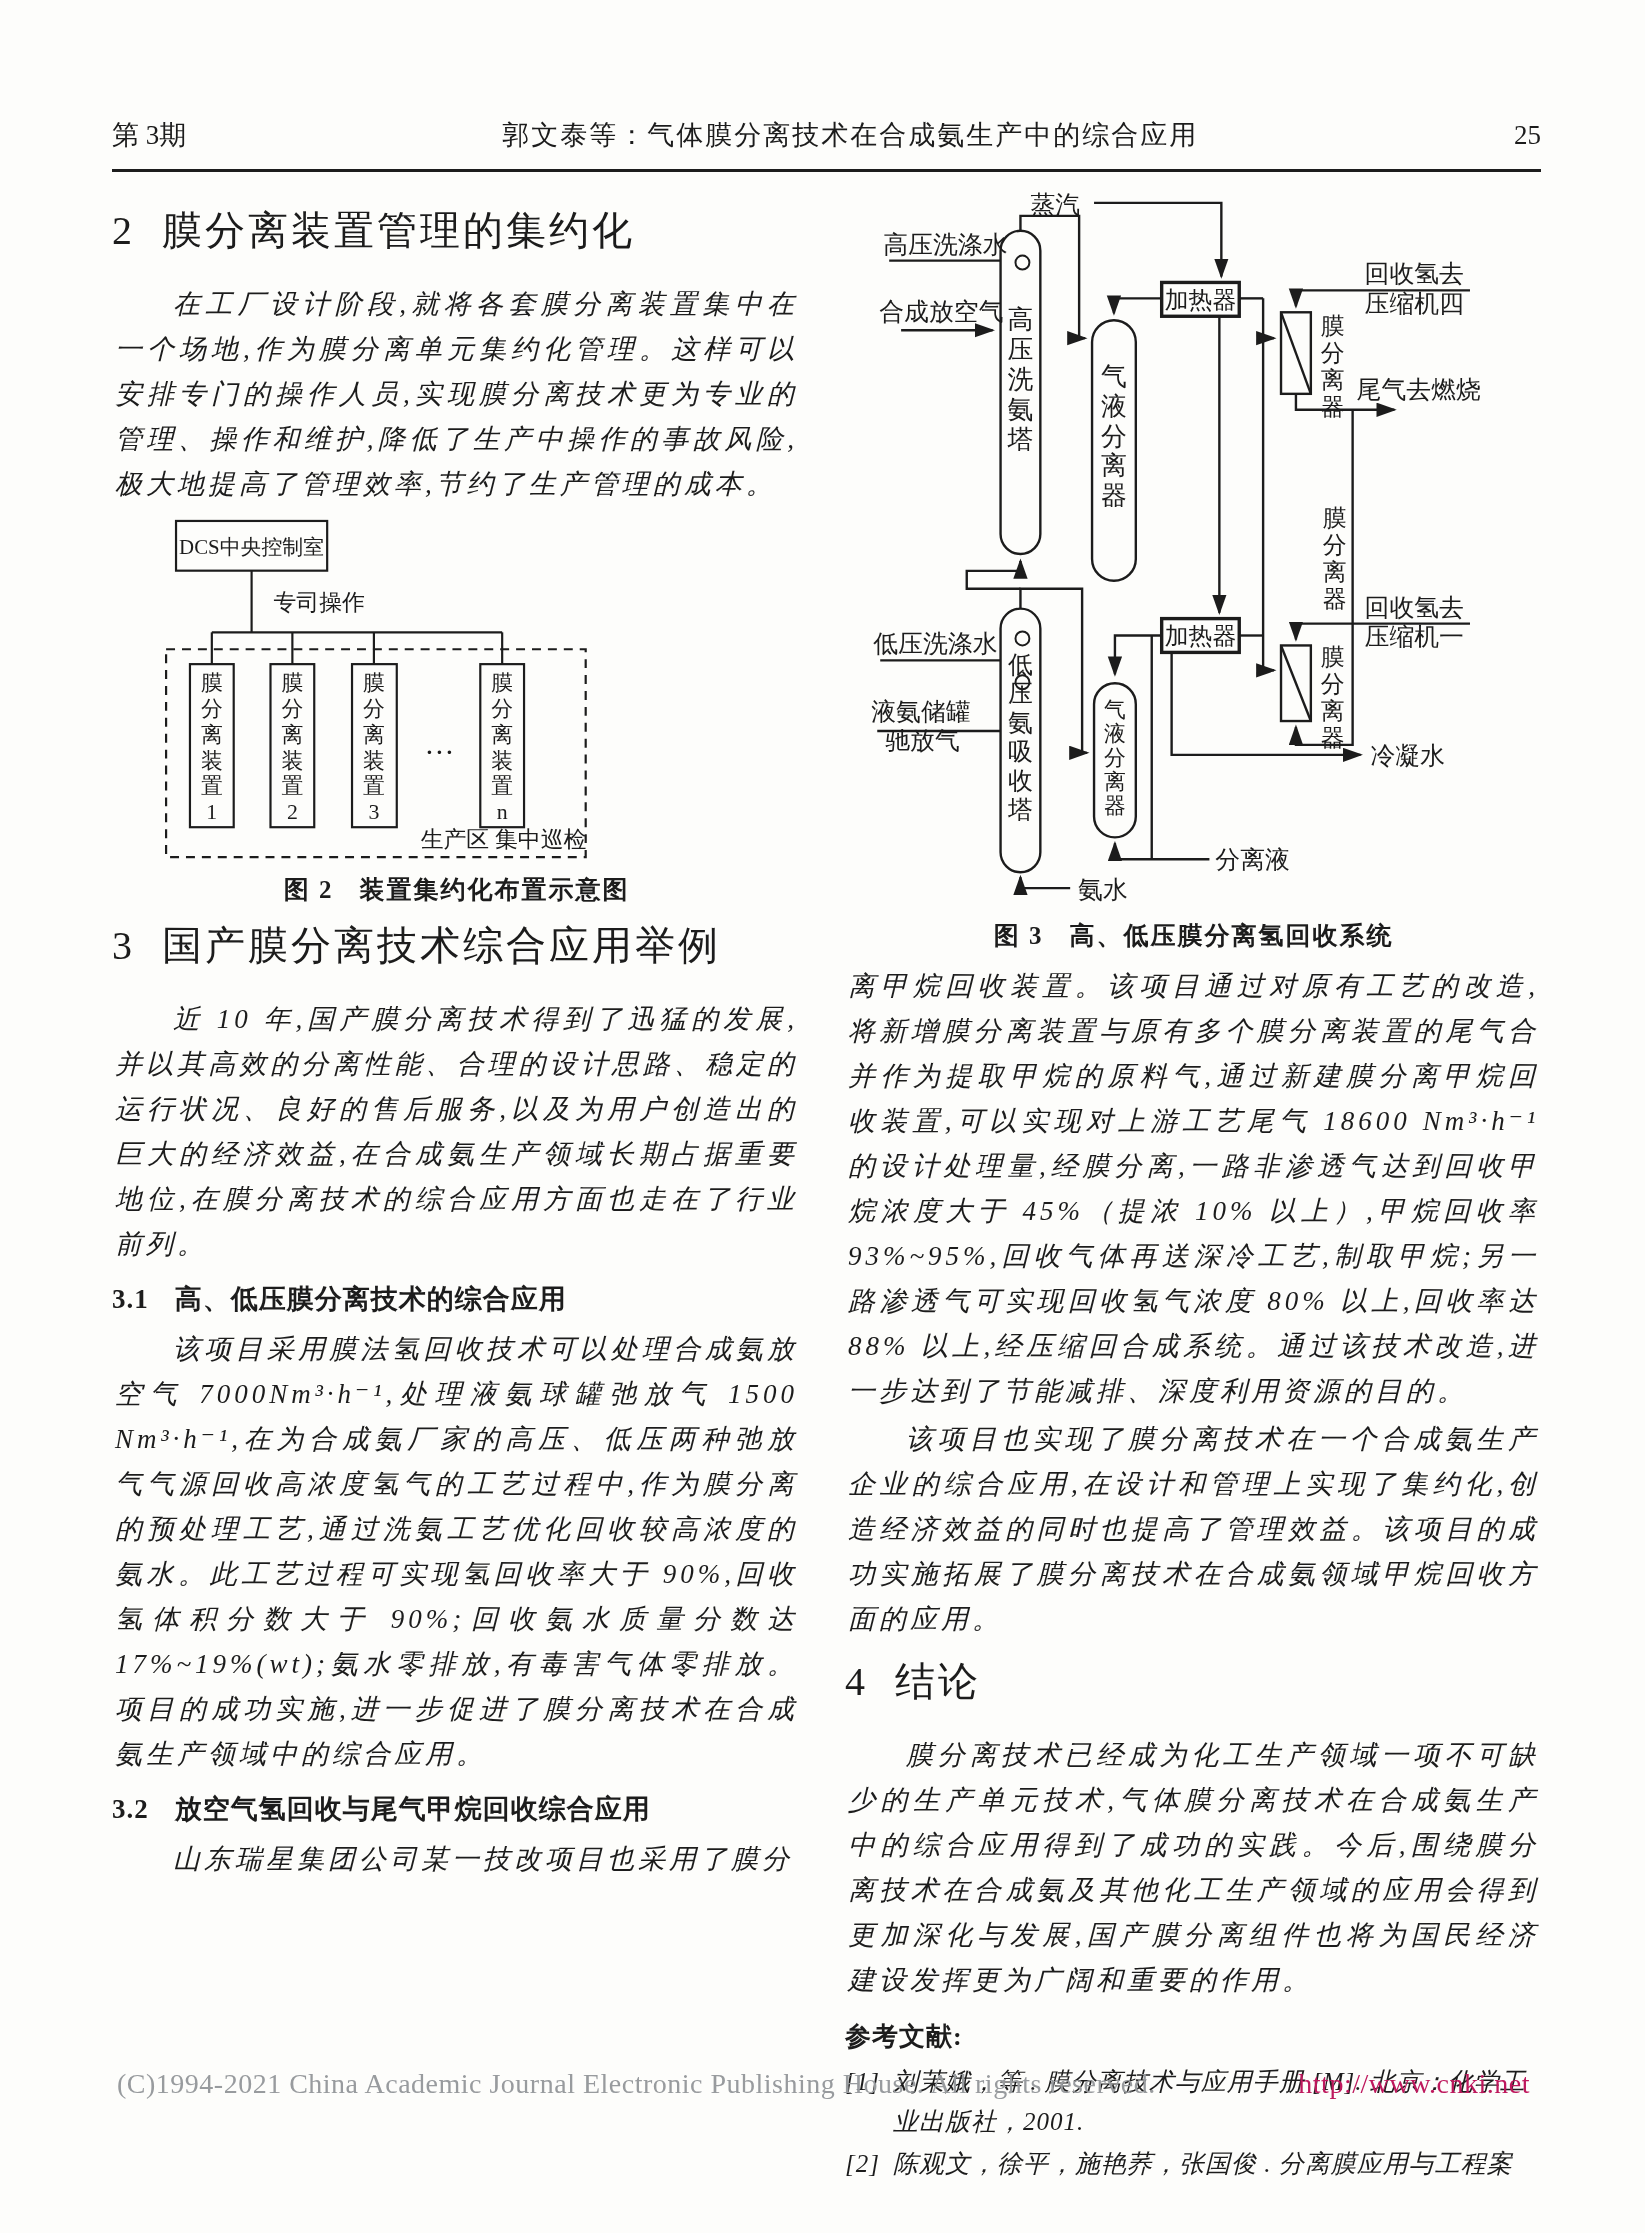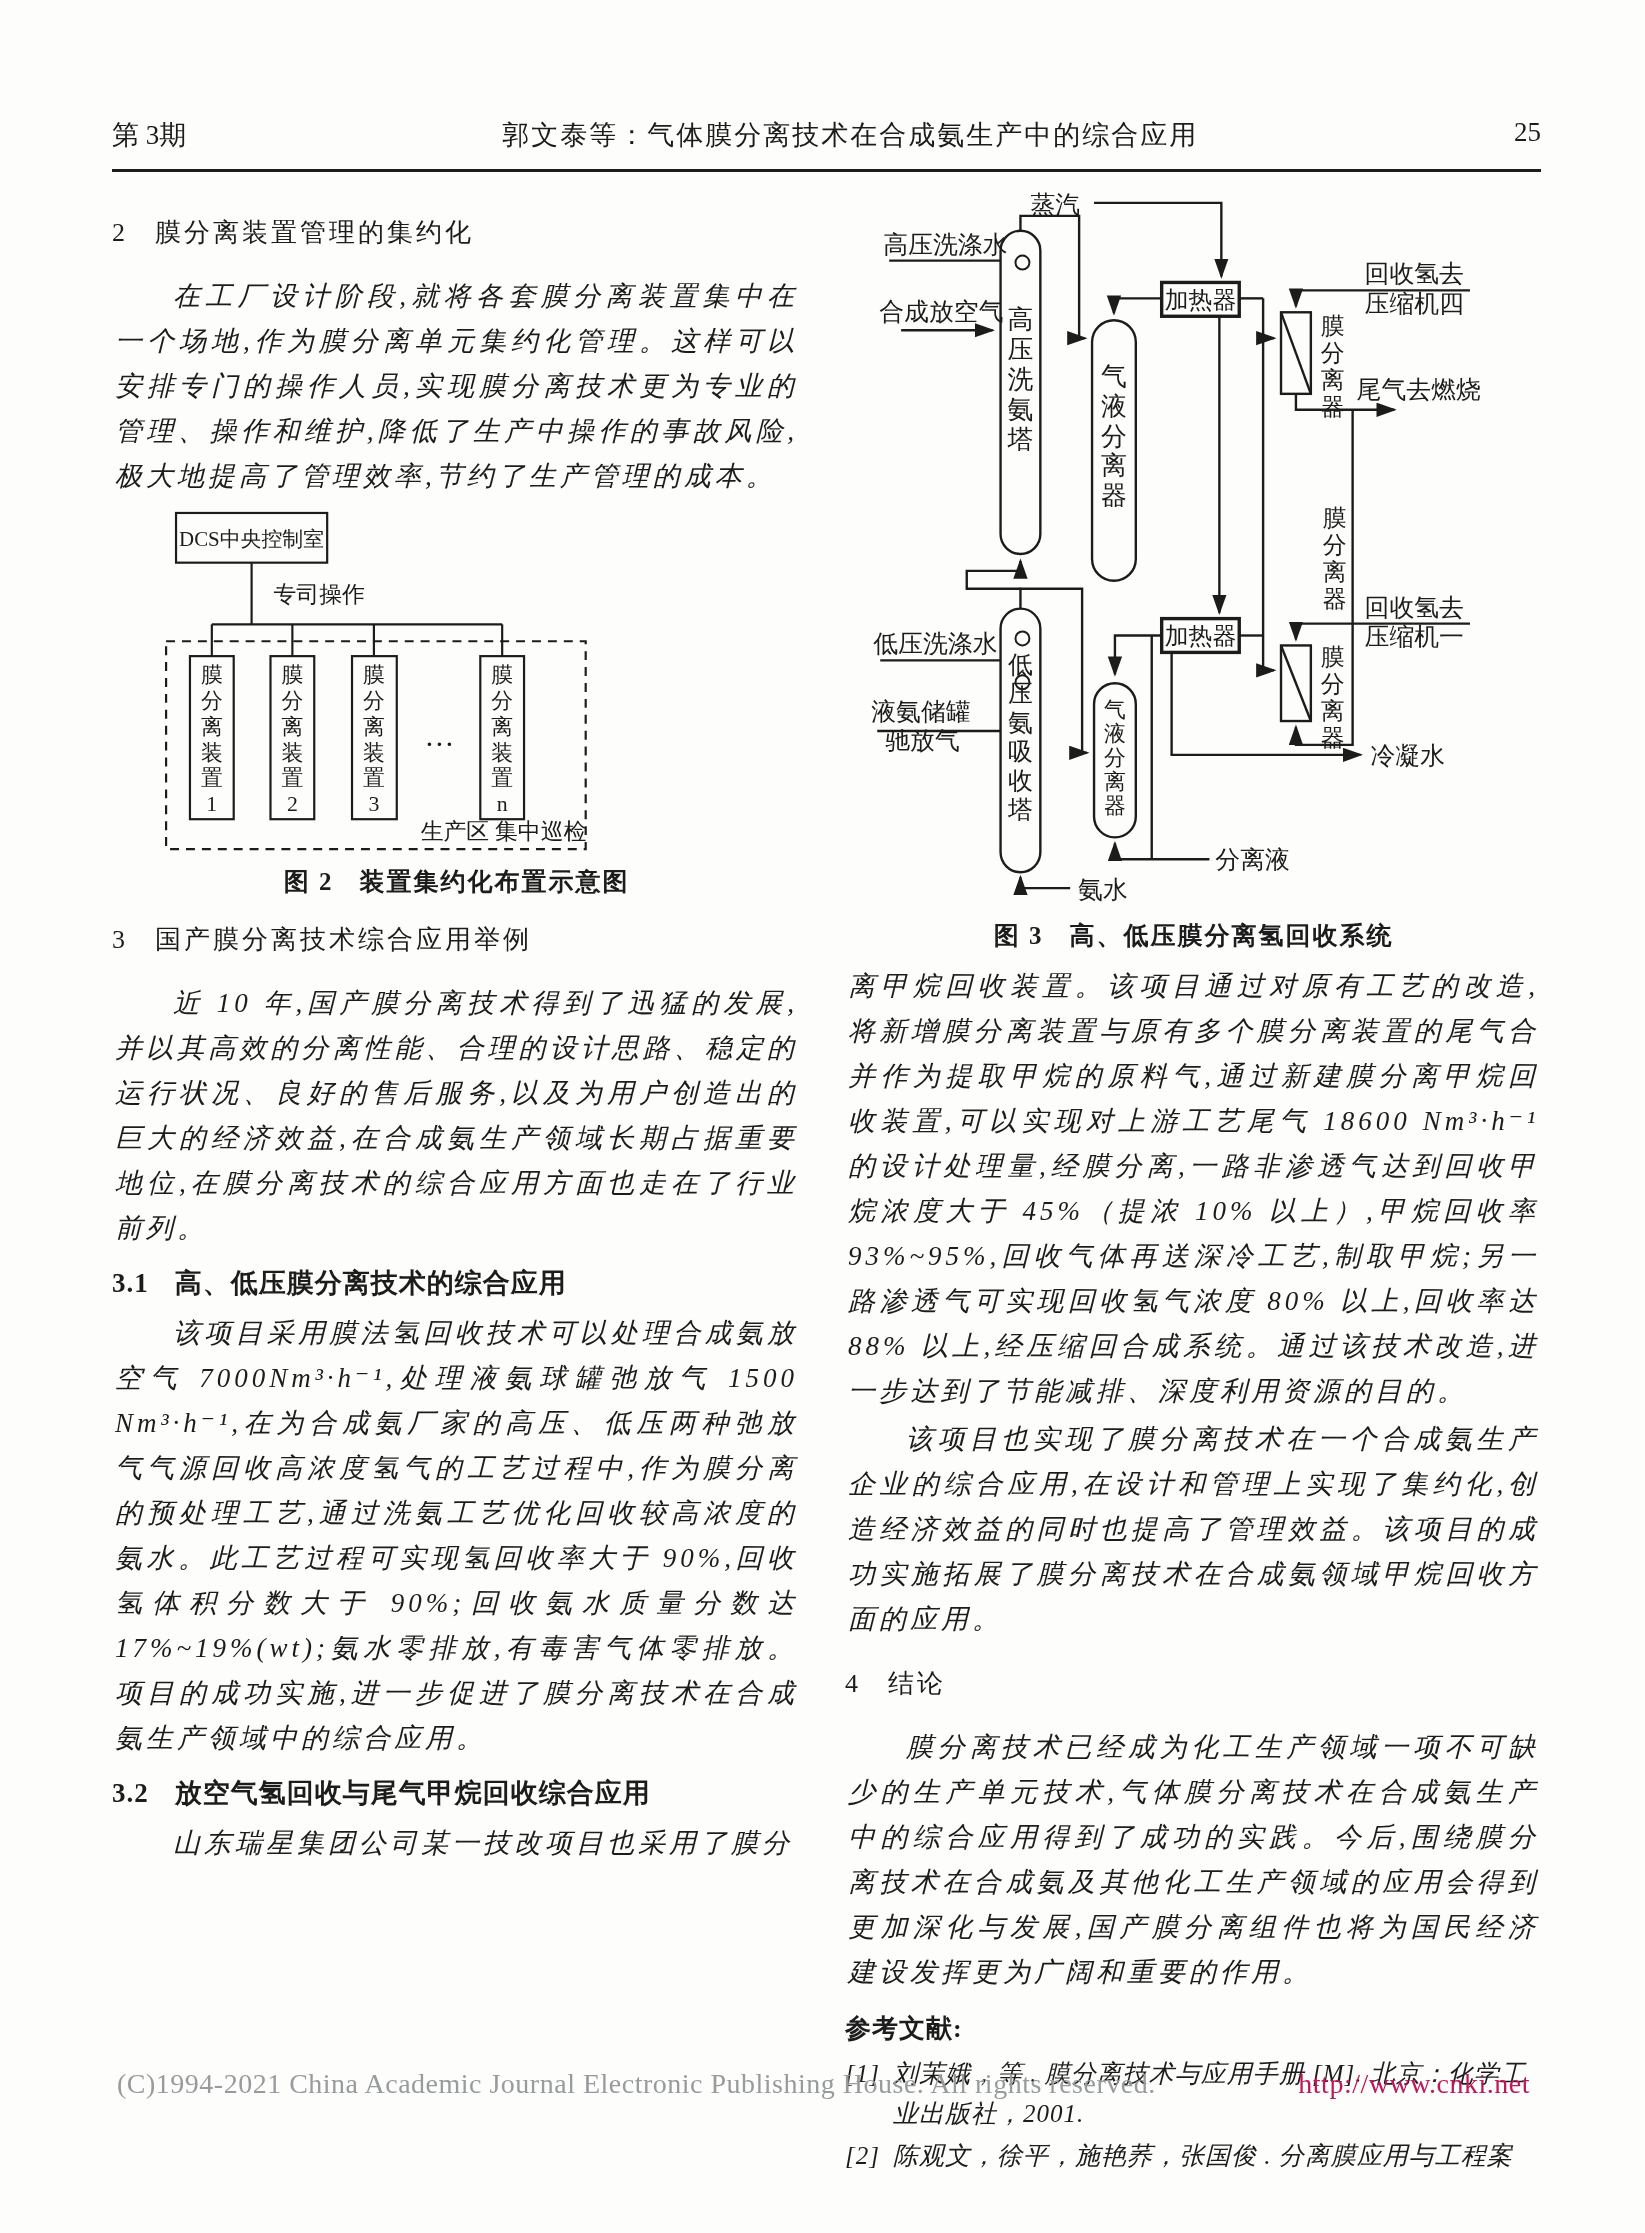--- a/index.html
+++ b/index.html
@@ -2,28 +2,28 @@
 <html><head>
 <meta charset="utf-8">
 <style>
   html,body{margin:0;padding:0;background:#e8e8e8;}
   .page{
     position:relative;width:1646px;height:2234px;margin:0 auto;
     background:#fdfdfb;color:#1c1c1c;
     font-family:"Liberation Serif","DejaVu Serif",serif;
     overflow:hidden;
   }
-  .header{position:absolute;top:117px;left:112px;width:1429px;display:flex;align-items:flex-start;font-size:27px;}
+  .header{position:absolute;top:117px;left:112px;width:1429px;display:flex;align-items:center;font-size:27px;}
   .header .issue{flex:0 0 auto;}
   .header .rtitle{flex:1 1 auto;text-align:center;letter-spacing:2px;}
   .header .pageno{flex:0 0 auto;}
   .headrule{position:absolute;top:169px;left:112px;width:1429px;border-top:3px solid #1d1d1d;}
   .col-left{position:absolute;left:112px;top:191px;width:689px;}
   .col-right{position:absolute;left:845px;top:177px;width:697px;}
-  .sec{font-size:26px;font-weight:400;margin:24px 0 24px 0;letter-spacing:3px;}
+  .sec{font-size:40px;font-weight:400;margin:12px 0 24px 0;letter-spacing:3px;}
   .sec .num{display:inline-block;margin-right:30px;letter-spacing:0;}
   .subhead{font-size:27px;font-weight:bold;margin:14px 0 10px 0;letter-spacing:1px;}
   .subhead .num{display:inline-block;margin-right:26px;font-family:"Liberation Serif",serif;}
   p.body{margin:3px;font-size:27px;line-height:45px;text-align:justify;text-justify:inter-character;letter-spacing:4px;text-indent:2.15em;font-style:italic;}
   p.body.noindent{text-indent:0;}
   figure{margin:0;padding:0;}
   .figblock{margin:6px 0 12px 0;}
   figcaption{font-weight:bold;font-size:25px;text-align:center;margin-top:10px;letter-spacing:2px;}
   figcaption .cl{margin-right:26px;}
   svg{display:block;}

